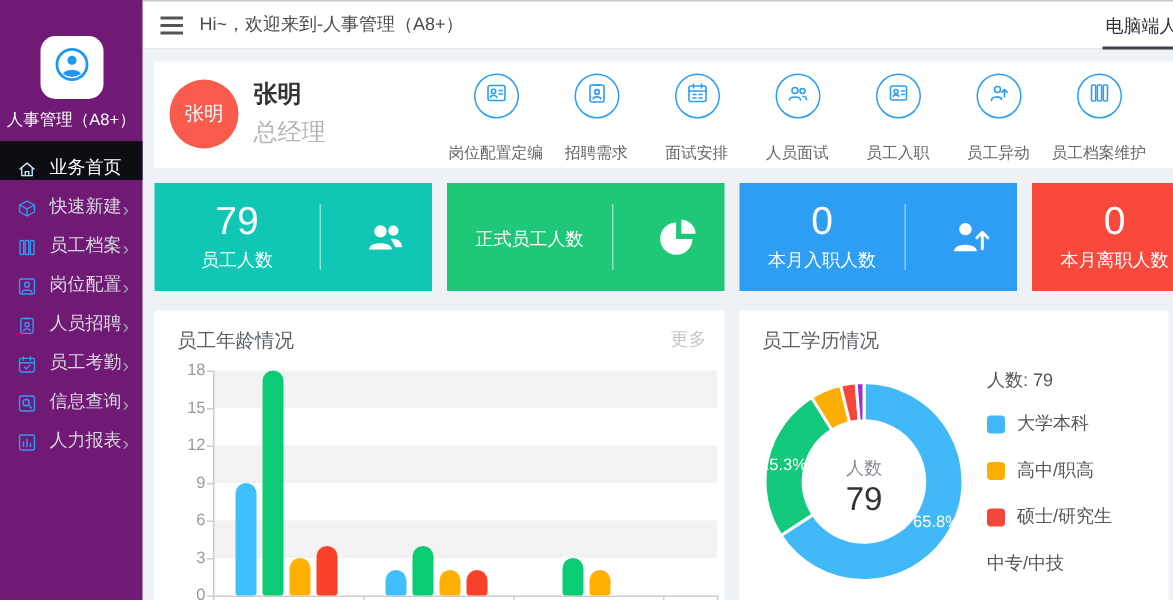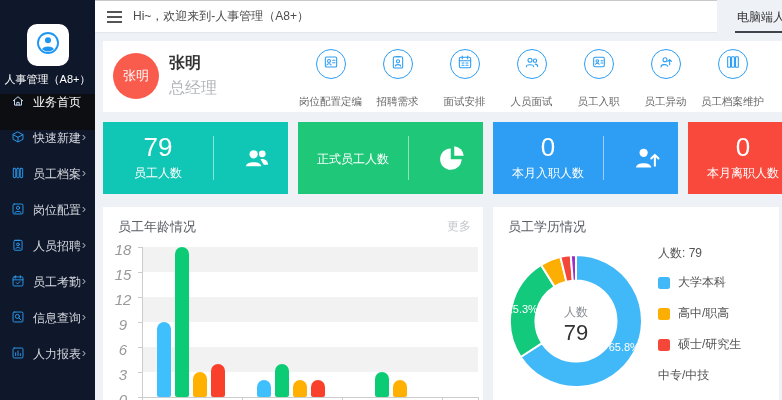--- a/index.html
+++ b/index.html
@@ -1,31 +1,31 @@
 <!DOCTYPE html>
 <html><head>
 <meta charset="utf-8">
 <style>
   html,body{margin:0;padding:0;background:#dfe3e8;}
   *{box-sizing:border-box;}
   .screen{position:relative;width:782px;height:400px;overflow:hidden;background:#eef1f6;
           font-family:"Liberation Sans","DejaVu Sans",sans-serif;}
   
-  .sidebar{position:absolute;left:0;top:0;width:95px;height:400px;background:#0f172a;z-index:5;}
+  .sidebar{position:absolute;left:0;top:0;width:95px;height:400px;background:#701a75;z-index:5;}
   .logo-box{position:absolute;left:27px;top:24px;width:42px;height:42px;background:#fff;border-radius:10px;
             display:flex;align-items:center;justify-content:center;color:#1e97f3;}
   .app-title{position:absolute;top:72px;left:0;width:100%;text-align:center;color:#fff;font-size:11px;}
   .menu{position:absolute;top:94px;left:0;width:100%;}
-  .menu-item{height:36px;display:flex;align-items:flex-start;padding-left:11px;color:#d6d9de;font-size:12px;cursor:pointer;}
+  .menu-item{height:26px;display:flex;align-items:flex-end;padding-left:11px;color:#d6d9de;font-size:12px;cursor:pointer;}
   .menu-item.active{background:#0c0e12;color:#fff;}
   .menu-item .mi-icon{width:14px;height:14px;color:#2b9df3;margin-right:8px;display:flex;align-items:center;}
   .menu-item.active .mi-icon{color:#cfe6ff;}
   .menu-item .arrow{margin-left:auto;margin-right:9px;color:#9aa0a9;font-size:13px;line-height:1;}
   
-  .topbar{position:absolute;left:95px;top:0;width:622px;height:33px;background:#fff;
+  .topbar{position:absolute;left:95px;top:0;width:687px;height:33px;background:#fff;
           border-top:1px solid #c9c9c9;border-bottom:1px solid #e3e6ea;display:flex;align-items:center;}
   .burger{margin-left:12px;display:flex;flex-direction:column;gap:3px;cursor:pointer;}
   .burger span{display:block;width:15px;height:2px;background:#555;}
   .greeting{margin-left:11px;font-size:12px;color:#4c4c4c;}
   .top-tab{position:absolute;left:640px;top:0;height:32px;line-height:32px;font-size:12px;color:#333;
            border-bottom:2px solid #3f444c;white-space:nowrap;cursor:pointer;padding:0 2px;}
   
   .header-card{position:absolute;left:103px;top:41px;width:679px;height:71px;background:#fff;}
   .avatar{position:absolute;left:10px;top:12px;width:46px;height:46px;border-radius:50%;background:#f95b4c;
           color:#fff;font-size:13px;display:flex;align-items:center;justify-content:center;cursor:pointer;}
@@ -45,21 +45,21 @@
   .card .divider{position:absolute;left:110px;top:14px;width:1px;height:44px;background:rgba(255,255,255,.5);}
   .card .cicon{position:absolute;left:122px;top:0;width:63px;height:72px;display:flex;align-items:center;justify-content:center;color:#fff;}
   
   .panel{position:absolute;top:207px;background:#fff;height:200px;}
   .panel .ptitle{position:absolute;left:15px;top:11px;font-size:13px;color:#5b6068;}
   .more{position:absolute;right:12px;top:11px;font-size:12px;color:#c3c7ce;cursor:pointer;text-align:right;}
   .bar-panel{left:103px;width:380px;}
   .plot{position:absolute;left:39px;top:40px;width:336px;height:150px;}
   .band{position:absolute;left:0;width:336px;height:25px;}
   .band.gray{background:#f2f2f2;}
-  .ytick{position:absolute;width:28px;left:-33px;text-align:center;font-size:15px;color:#999;font-style:italic;}
+  .ytick{position:absolute;width:28px;left:-33px;text-align:right;font-size:11px;color:#999;}
   .yaxis{position:absolute;left:0;top:0;width:1px;height:151px;background:#ccc;}
   .ymark{position:absolute;left:-4px;width:4px;height:1px;background:#ccc;}
   .xaxis{position:absolute;left:-1px;top:150px;width:338px;height:1px;background:#ccc;}
   .xmark{position:absolute;top:151px;width:1px;height:4px;background:#ccc;}
   .bar{position:absolute;width:14px;border-radius:7px 7px 2px 2px;}
   .donut-panel{left:493px;width:286px;}
   .legend{position:absolute;left:165px;top:38px;}
   .legend-header{font-size:12px;color:#555;margin-bottom:12px;}
   .lg-item{display:flex;align-items:center;margin-bottom:14px;cursor:pointer;}
   .lg-sw{width:12px;height:12px;border-radius:2.5px;margin-right:8px;}

